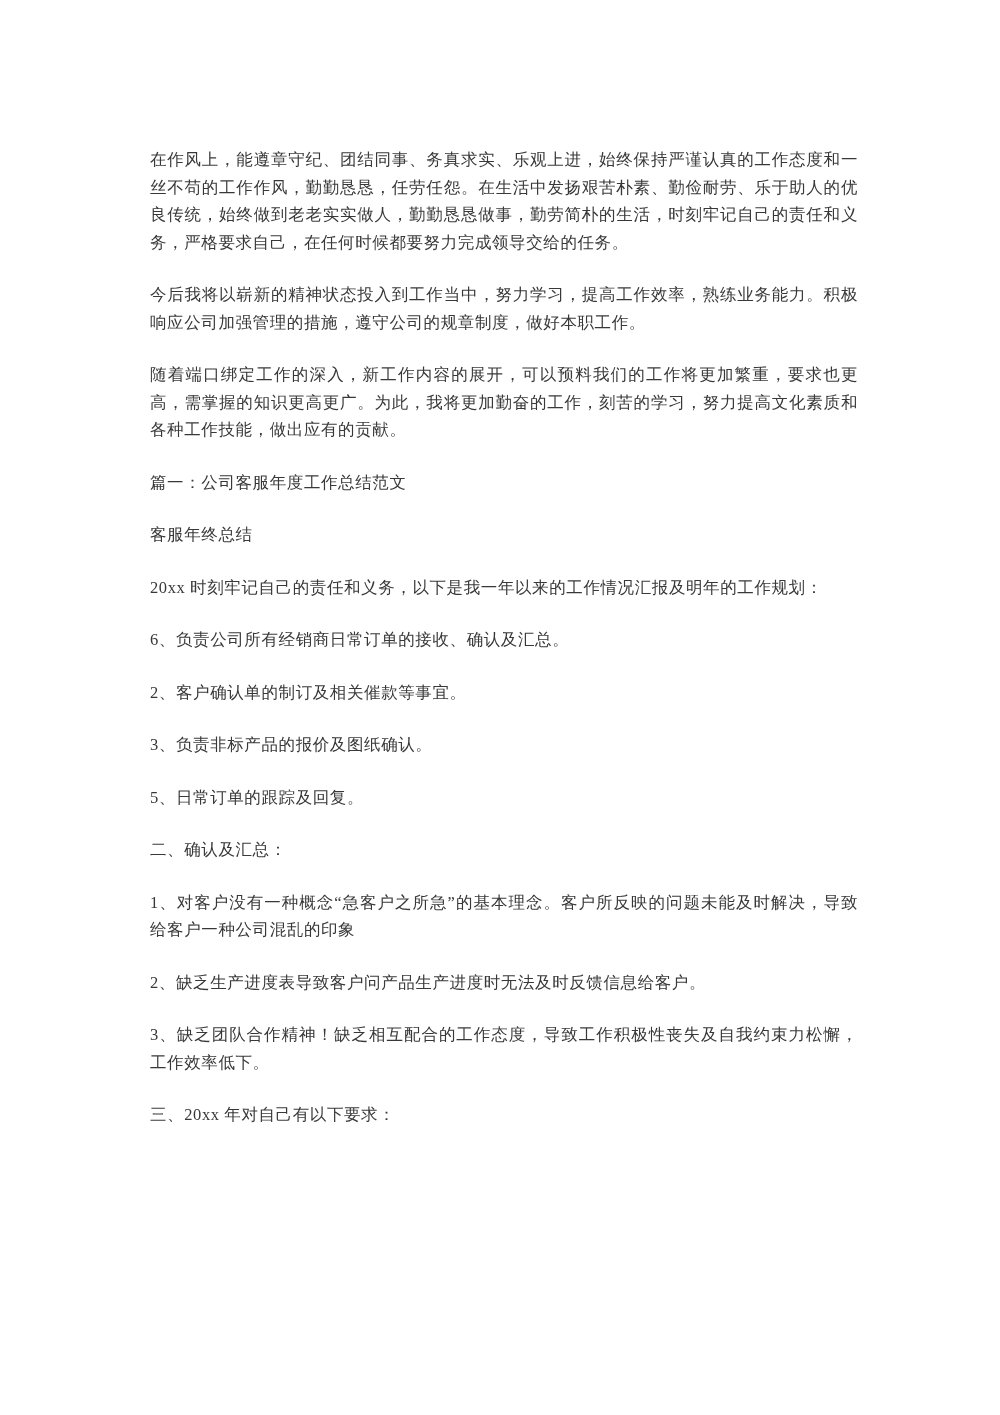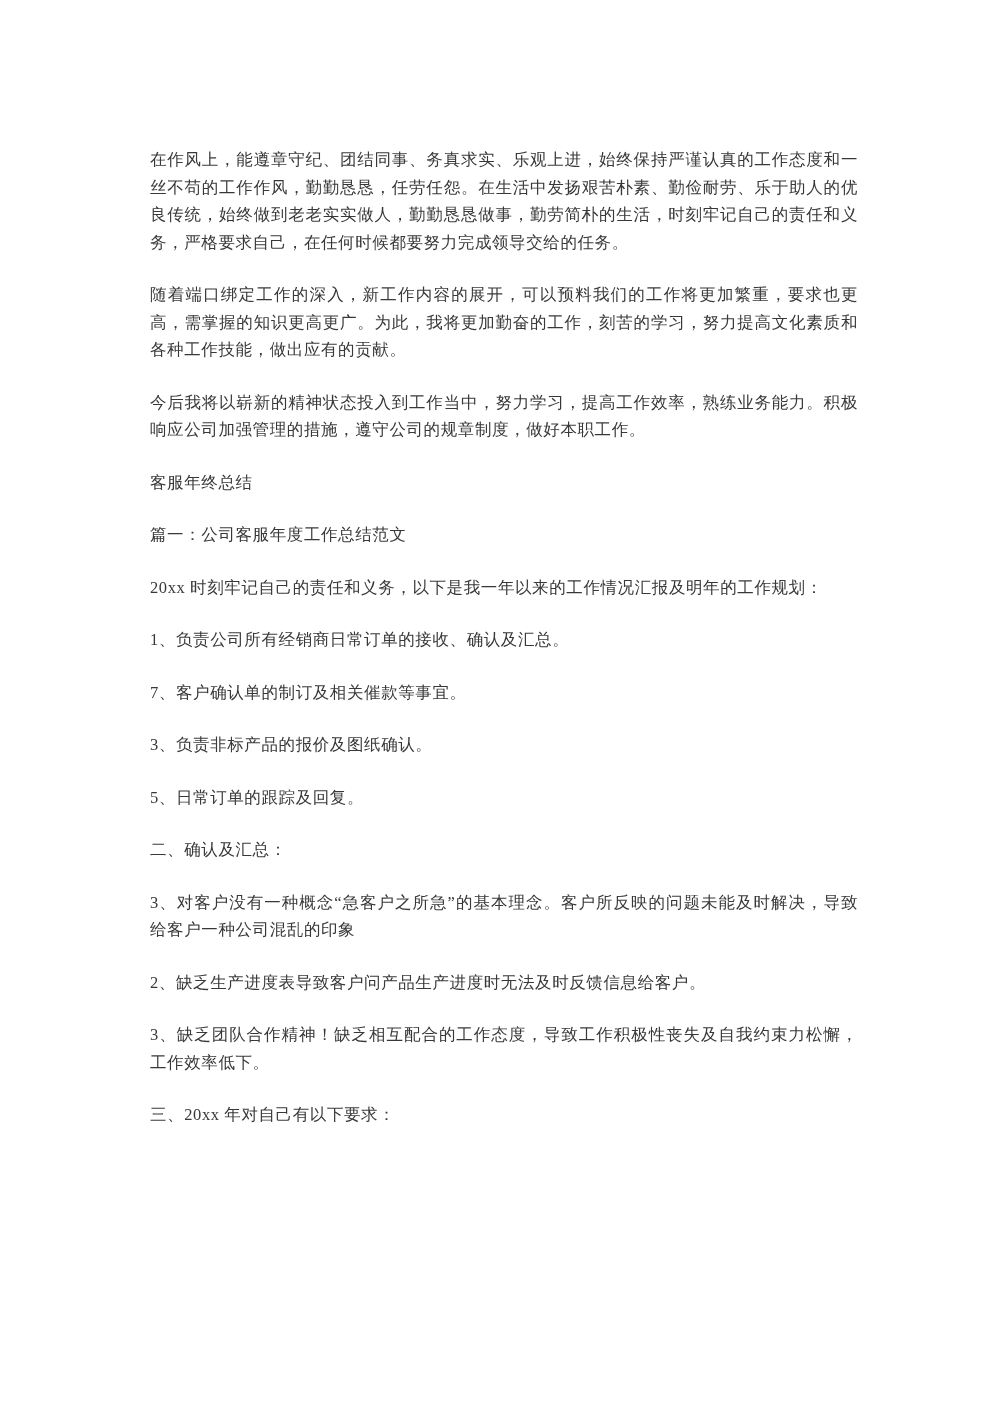--- a/index.html
+++ b/index.html
@@ -31,28 +31,28 @@
     word-break: break-all;
     letter-spacing: 0.6px;
   }
 </style>
 </head>
 <body>
 
 <div class="page">
   <div class="doc-body">
     <p>在作风上，能遵章守纪、团结同事、务真求实、乐观上进，始终保持严谨认真的工作态度和一丝不苟的工作作风，勤勤恳恳，任劳任怨。在生活中发扬艰苦朴素、勤俭耐劳、乐于助人的优良传统，始终做到老老实实做人，勤勤恳恳做事，勤劳简朴的生活，时刻牢记自己的责任和义务，严格要求自己，在任何时候都要努力完成领导交给的任务。</p>
+    <p>今后我将以崭新的精神状态投入到工作当中，努力学习，提高工作效率，熟练业务能力。积极响应公司加强管理的措施，遵守公司的规章制度，做好本职工作。</p>
     <p>随着端口绑定工作的深入，新工作内容的展开，可以预料我们的工作将更加繁重，要求也更高，需掌握的知识更高更广。为此，我将更加勤奋的工作，刻苦的学习，努力提高文化素质和各种工作技能，做出应有的贡献。</p>
-    <p>今后我将以崭新的精神状态投入到工作当中，努力学习，提高工作效率，熟练业务能力。积极响应公司加强管理的措施，遵守公司的规章制度，做好本职工作。</p>
+    <p>篇一：公司客服年度工作总结范文</p>
     <p>客服年终总结</p>
-    <p>篇一：公司客服年度工作总结范文</p>
     <p>20xx 时刻牢记自己的责任和义务，以下是我一年以来的工作情况汇报及明年的工作规划：</p>
-    <p>1、负责公司所有经销商日常订单的接收、确认及汇总。</p>
-    <p>7、客户确认单的制订及相关催款等事宜。</p>
+    <p>6、负责公司所有经销商日常订单的接收、确认及汇总。</p>
+    <p>2、客户确认单的制订及相关催款等事宜。</p>
     <p>3、负责非标产品的报价及图纸确认。</p>
     <p>5、日常订单的跟踪及回复。</p>
     <p>二、确认及汇总：</p>
-    <p>3、对客户没有一种概念“急客户之所急”的基本理念。客户所反映的问题未能及时解决，导致给客户一种公司混乱的印象</p>
+    <p>1、对客户没有一种概念“急客户之所急”的基本理念。客户所反映的问题未能及时解决，导致给客户一种公司混乱的印象</p>
     <p>2、缺乏生产进度表导致客户问产品生产进度时无法及时反馈信息给客户。</p>
     <p>3、缺乏团队合作精神！缺乏相互配合的工作态度，导致工作积极性丧失及自我约束力松懈，工作效率低下。</p>
     <p>三、20xx 年对自己有以下要求：</p>
   </div>
 </div>
 
 </body></html>

